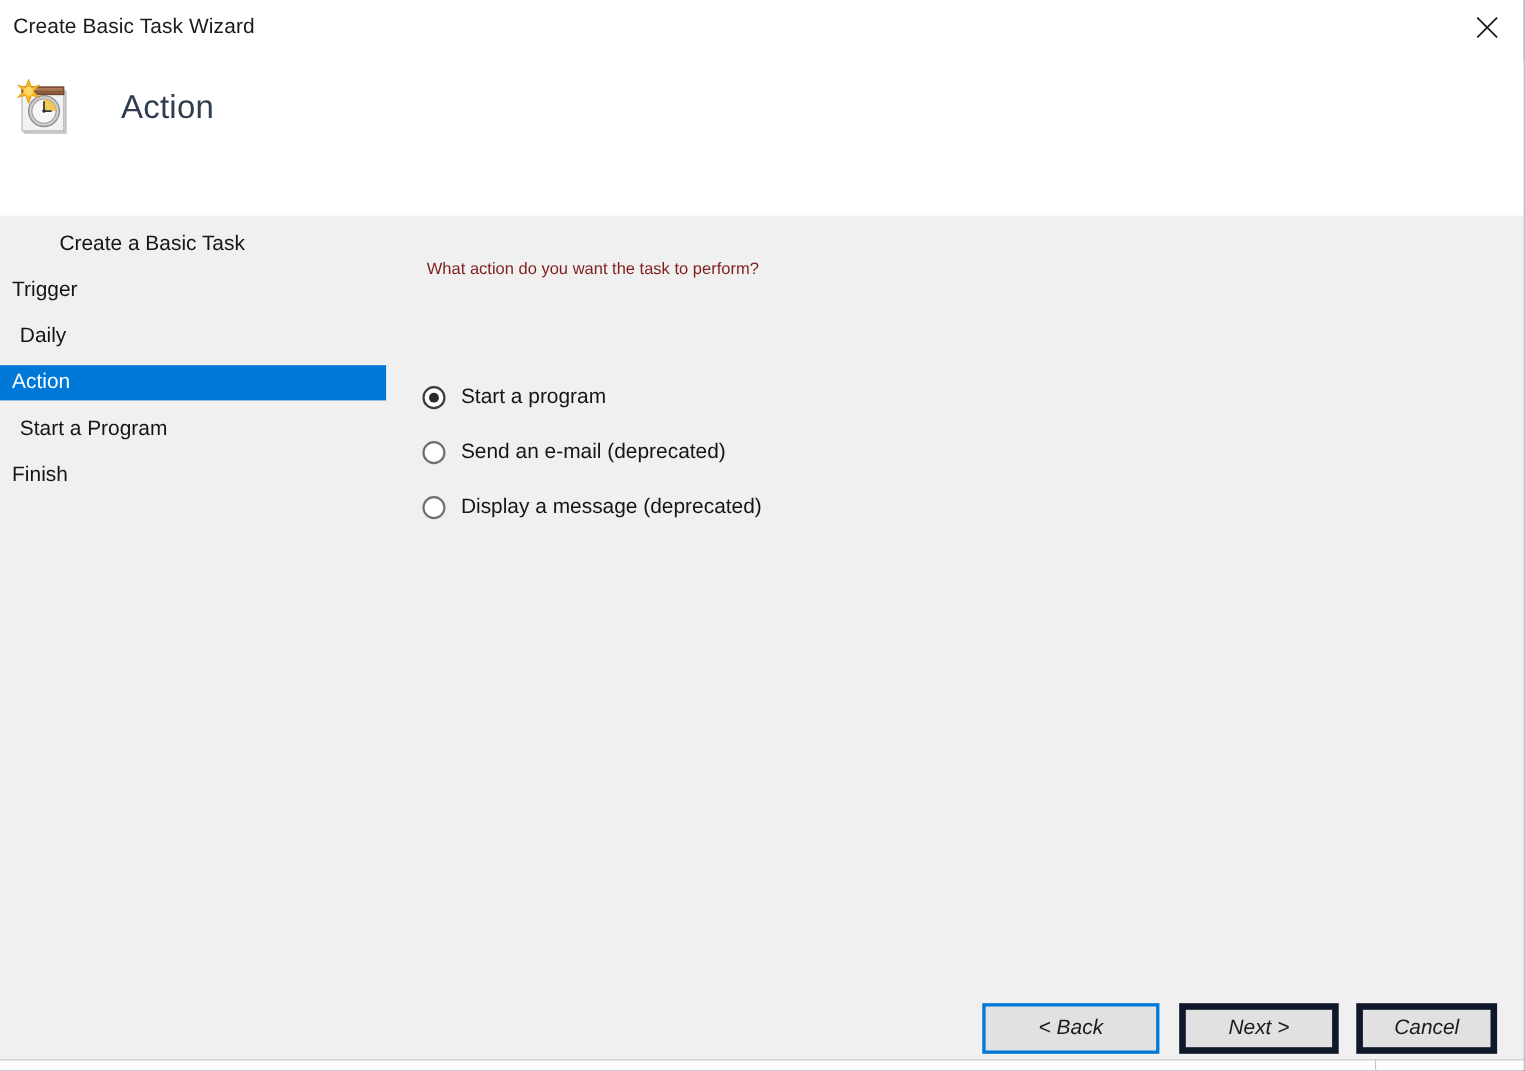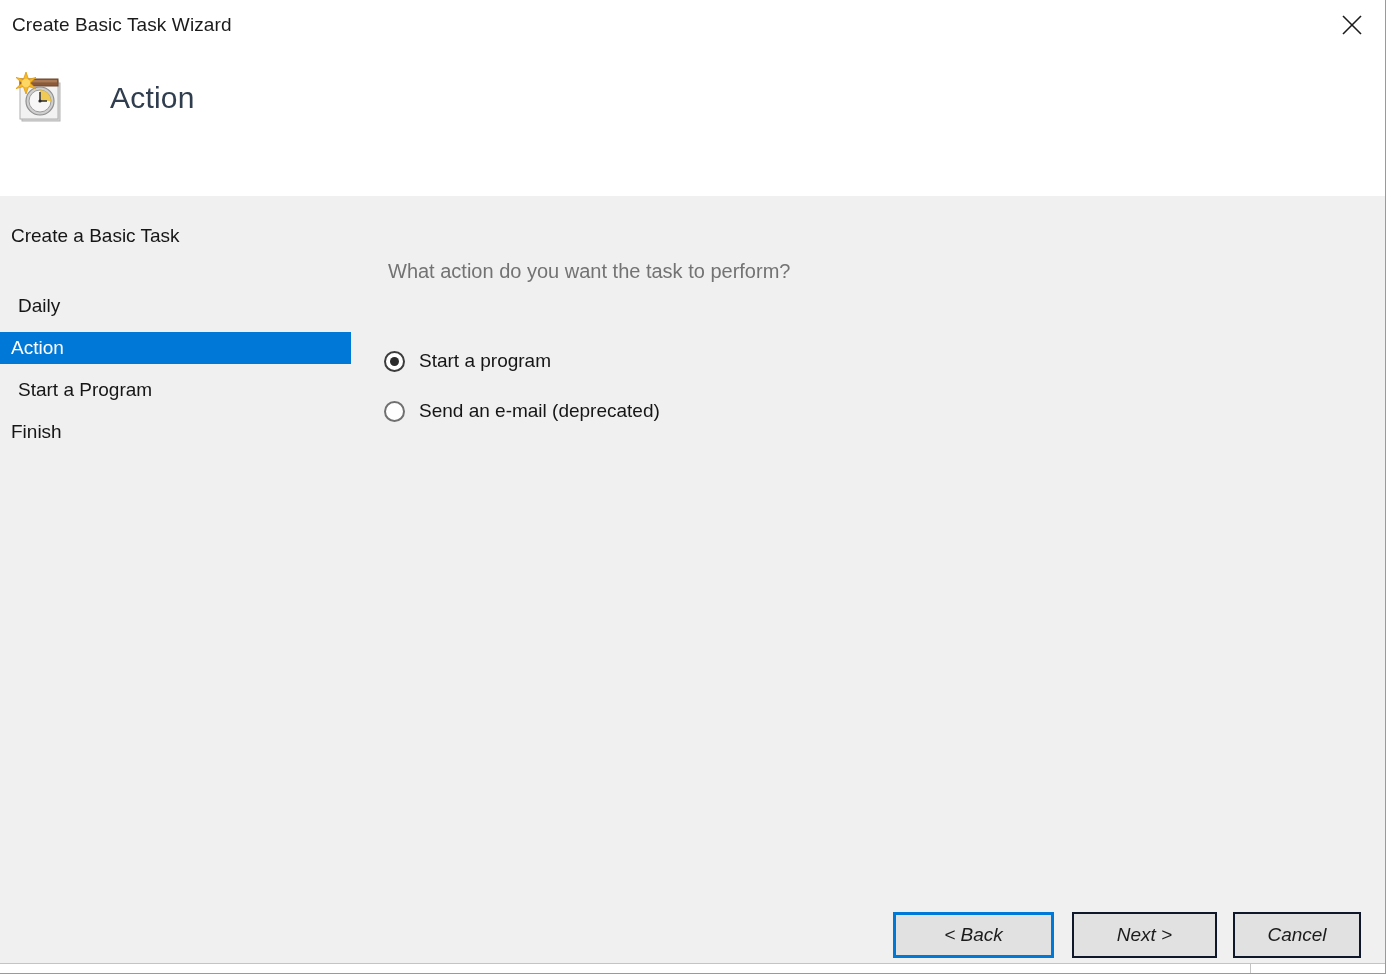--- a/index.html
+++ b/index.html
@@ -113,24 +113,23 @@
 
   
   #main-panel {
     position: absolute;
     left: 360px; top: 0;
     width: 1026px; height: 767px;
   }
   #question {
     position: absolute;
     left: 28px; top: 40px;
-    font-size: 20px;
-    color: #737373;
-    white-space: nowrap;
-    margin-top: 24px;
+    font-size: 15px;
+    color: #7f1d1d;
+    white-space: nowrap;
   }
 
   #radio-group {
     position: absolute;
     left: 24px; top: 140px;
     width: 700px;
   }
   .radio-row {
     position: relative;
     height: 50px;
@@ -170,21 +169,21 @@
     position: absolute;
     left: 0; top: 0;
     width: 1386px; height: 767px;
     pointer-events: none;
     font-style: italic;
   }
   .btn {
     position: absolute;
     box-sizing: border-box;
     background: #e1e1e1;
-    border: 2px solid #0f172a;
+    border: 6px solid #0f172a;
     font-size: 19px;
     color: #1b1b1b;
     display: flex;
     align-items: center;
     justify-content: center;
     white-space: nowrap;
     cursor: default;
     pointer-events: auto;
   }
   .btn.focused {
@@ -250,22 +249,25 @@
           <circle cx="0" cy="0" r="4.2" fill="#fcd766"></circle>
         </g>
       </svg>
     </div>
     <div id="page-heading">Action</div>
   </div>
 
   <div id="body-area">
 
     <nav id="sidebar">
-      <div class="nav-item" style="top:24px;">
+      <div class="nav-item" style="top:10px;margin-left:43px;">
         <span>Create a Basic Task</span>
+      </div>
+      <div class="nav-item" style="top:52px;">
+        <span>Trigger</span>
       </div>
       <div class="nav-item sub" style="top:94px;">
         <span>Daily</span>
       </div>
       <div class="nav-item selected" style="top:136px;">
         <span>Action</span>
       </div>
       <div class="nav-item sub" style="top:178px;">
         <span>Start a Program</span>
       </div>
@@ -279,20 +281,24 @@
 
       <div id="radio-group">
         <div class="radio-row checked">
           <span class="radio-mark"></span>
           <span class="radio-label">Start a program</span>
         </div>
         <div class="radio-row">
           <span class="radio-mark"></span>
           <span class="radio-label">Send an e-mail (deprecated)</span>
         </div>
+        <div class="radio-row">
+          <span class="radio-mark"></span>
+          <span class="radio-label">Display a message (deprecated)</span>
+        </div>
       </div>
     </section>
 
     <div id="footer">
       <div class="btn focused" style="left:893px; top:716px; width:161px; height:46px;">&lt; Back</div>
       <div class="btn" style="left:1072px; top:716px; width:145px; height:46px;">Next &gt;</div>
       <div class="btn" style="left:1233px; top:716px; width:128px; height:46px;">Cancel</div>
     </div>
   </div>
 

